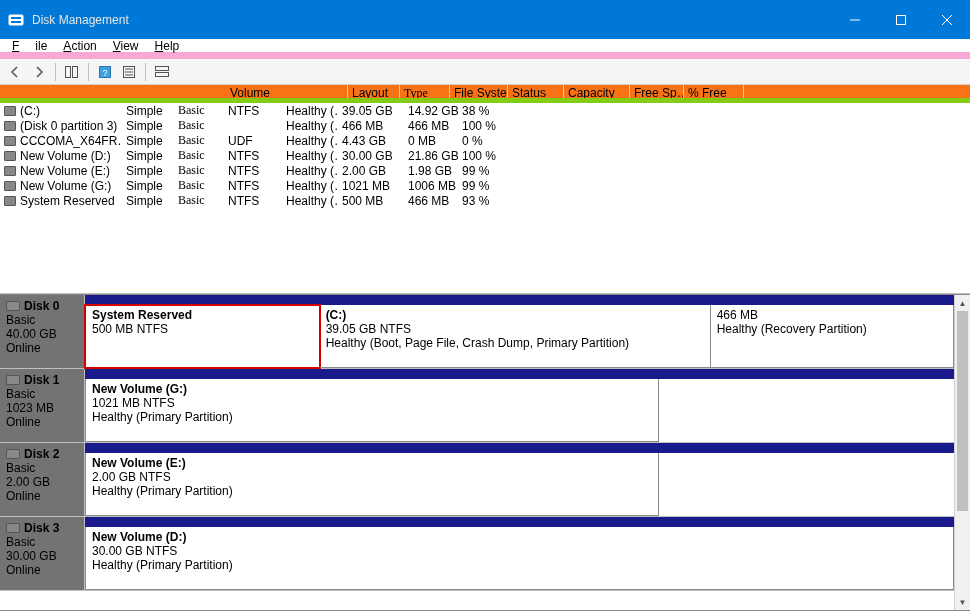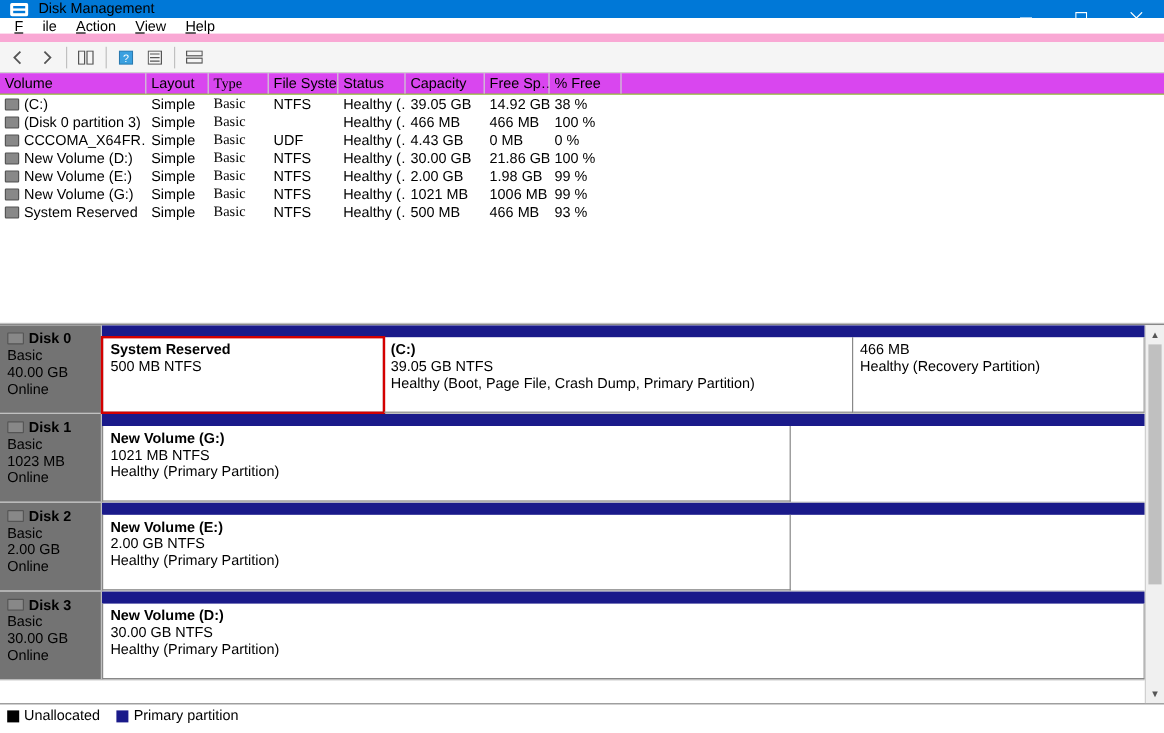--- a/index.html
+++ b/index.html
@@ -1,36 +1,36 @@
 <!DOCTYPE html>
 <html><head>
 <meta charset="utf-8">
 <style>
 * { margin: 0; padding: 0; box-sizing: border-box; font-family: "Segoe UI", Tahoma, sans-serif; }
 body { width: 970px; height: 611px; background: #fff; overflow: hidden; font-size: 12px; color: #000; }
 
 
-.titlebar { height: 15px; background: #0078d7; color: #000000; display: flex; padding-left: 8px; }
+.titlebar { height: 39px; background: #0078d7; color: #e5e5e5; display: flex; align-items: center; padding-left: 8px; }
 .titlebar .icon { width: 16px; height: 16px; margin-right: 8px; display: inline-flex; }
 .titlebar .title { flex: 1; font-size: 12px; }
 .titlebar .winbtn { width: 46px; height: 30px; display: flex; align-items: center; justify-content: center; cursor: pointer; }
 
 
 .menubar { height: 20px; background: #fff; border-bottom: 7px solid #f9a8d4; display: flex; align-items: center; padding: 0 4px; }
 .menubar span { padding: 1px 8px; cursor: pointer; font-size: 12px; }
 .menubar span u { text-decoration: underline; }
 
 
 .toolbar { height: 26px; background: #f5f5f5; border-bottom: 1px solid #d0d0d0; display: flex; align-items: center; padding: 0 4px; gap: 2px; }
 .tbtn { width: 22px; height: 22px; display: flex; align-items: center; justify-content: center; border: 1px solid transparent; cursor: pointer; font-size: 12px; }
 .tsep { width: 1px; height: 18px; background: #c0c0c0; margin: 0 3px; }
 
 
 .vol-list { border-bottom: 1px solid #c0c0c0; }
-.vol-head { display: flex; height: 18px; background: #d946ef; border-bottom: 1px solid #84cc16; }
+.vol-head { display: flex; height: 18px; background: #f97316; border-bottom: 5px solid #84cc16; justify-content: center; }
 .vol-head .col { border-right: 1px solid #d0d0d0; padding: 1px 4px; font-size: 12px; overflow: hidden; white-space: nowrap; }
 .vol-rows { background: #fff; }
 .vol-row { display: flex; height: 15px; align-items: center; }
 .vol-row .cell { padding: 0 4px; font-size: 12px; overflow: hidden; white-space: nowrap; }
 .vol-row .cell.first { display: flex; align-items: center; gap: 4px; }
 .dicon { width: 12px; height: 10px; background: #888; border: 1px solid #555; border-radius: 1px; display: inline-block; flex-shrink: 0; }
 .vol-pad { height: 85px; }
 
 
 .c0 { width: 122px; } .c1 { width: 52px; } .c2 { width: 50px; font-family: Liberation Serif, serif; } .c3 { width: 58px; }

